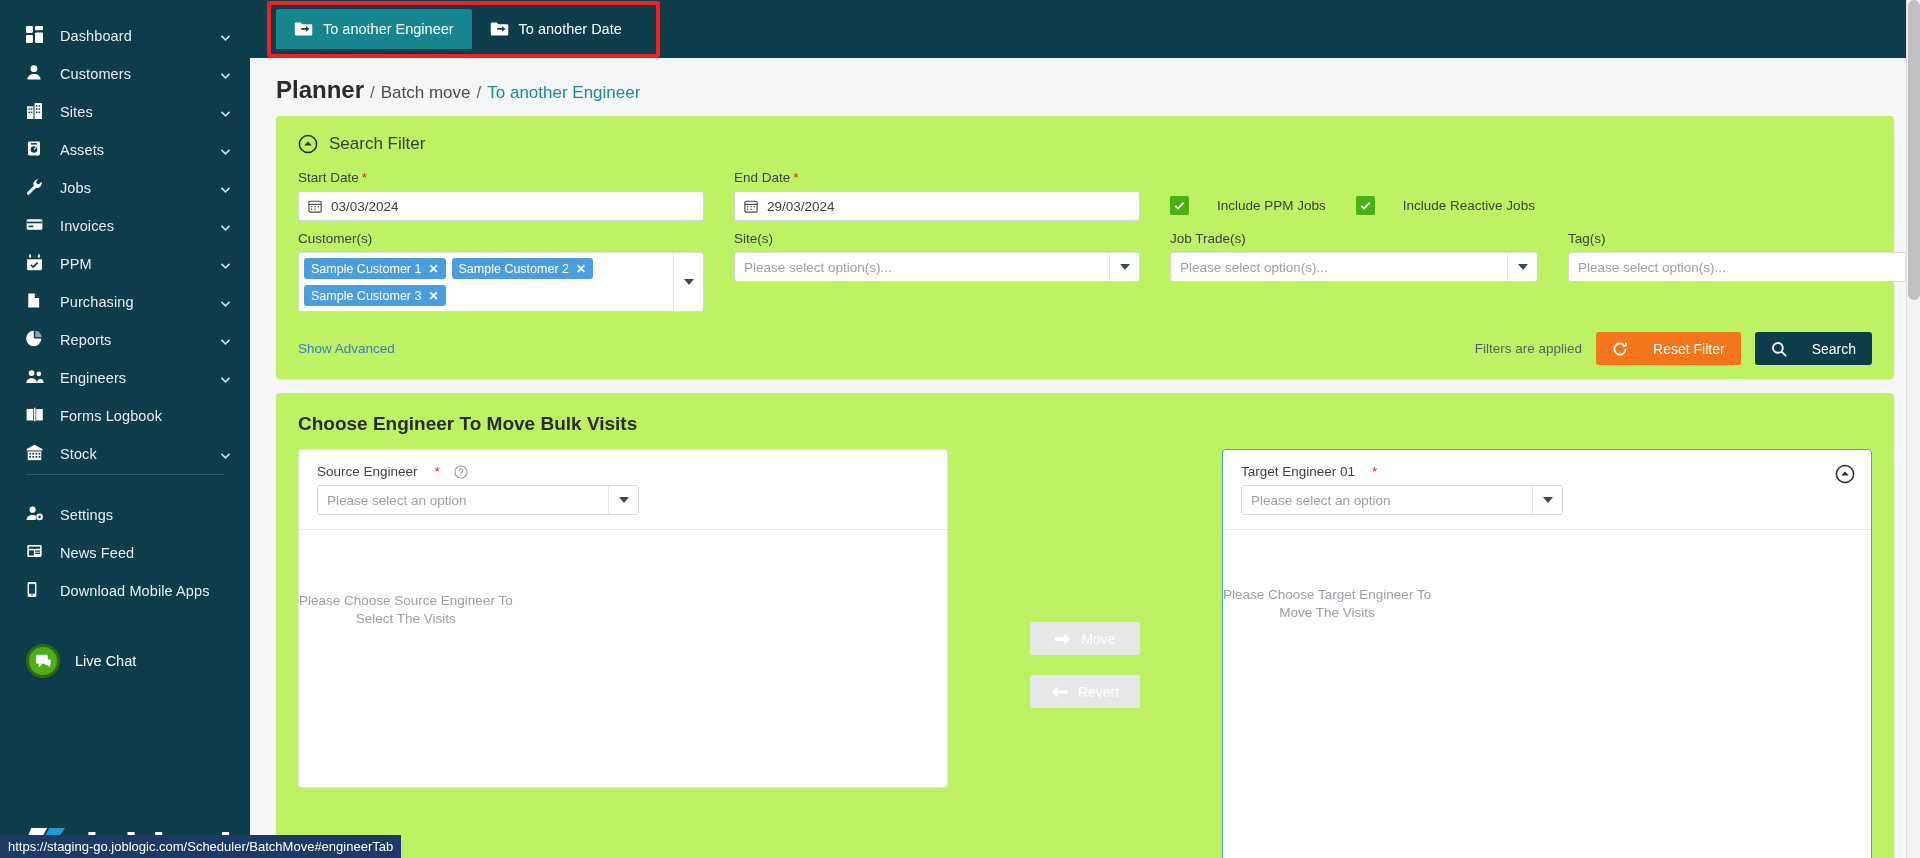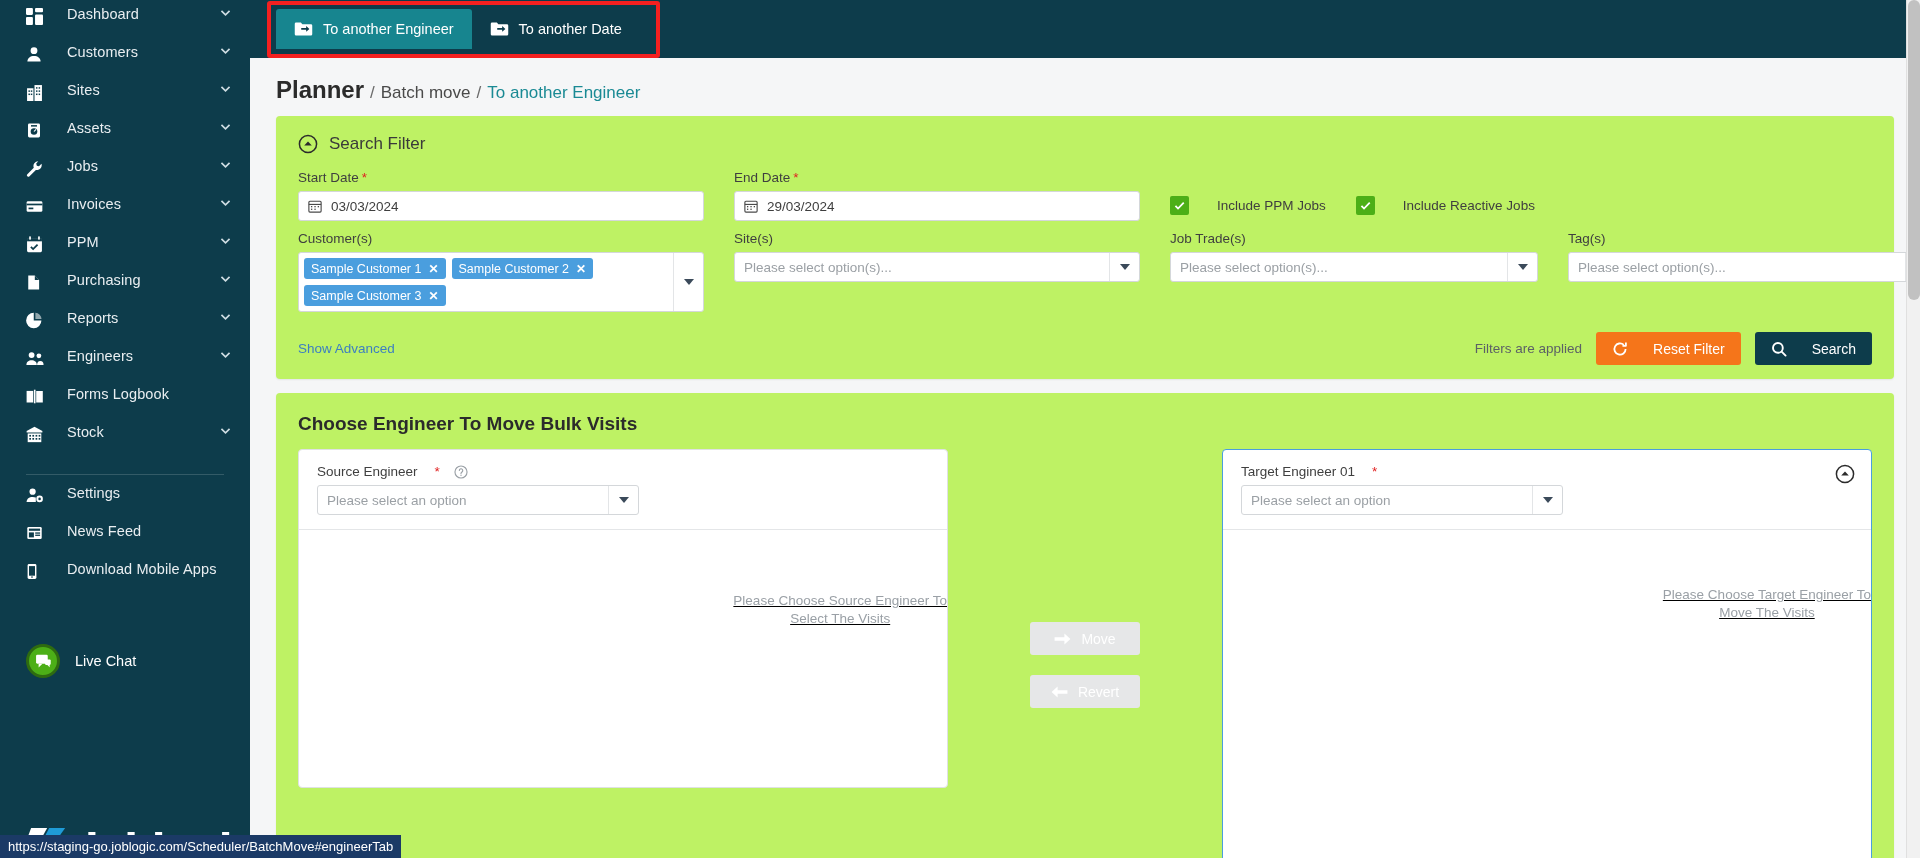--- a/index.html
+++ b/index.html
@@ -10,22 +10,22 @@
   }
   .app { position: relative; width: 1920px; height: 858px; display: flex; }
 
   
   .sidebar {
     width: 250px; flex: 0 0 250px; background: #0d3c4b; height: 858px;
     position: relative; overflow: hidden; color: #dfe8ec;
   }
   .nav-list { padding-top: 6px; }
   .nav-item {
-    display: flex; align-items: flex-start; height: 38px;
-    padding: 0 18px 0 26px; cursor: pointer; position: relative; gap: 7px;
+    display: flex; align-items: flex-end; height: 38px;
+    padding: 0 18px 0 26px; cursor: pointer; position: relative;
   }
   .nav-ico {
     width: 22px; height: 20px; flex: 0 0 22px;
     display: flex; align-items: center; justify-content: flex-start;
     color: #ffffff;
   }
   .nav-ico svg { display: block; }
   .nav-label {
     font-size: 14.5px; color: #e9eef1; margin-left: 12px;
     white-space: nowrap; letter-spacing: .1px;
@@ -172,23 +172,22 @@
     border: 1px solid #dfe1e3; border-radius: 4px; background: #fff;
     width: 650px; flex: 0 0 650px;
   }
   .panel.target { border: 1px solid #4a9ede; width: 650px; flex: 0 0 650px; }
   .panel-head { padding: 14px 18px 14px 18px; position: relative; }
   .panel-label { font-size: 13.5px; color: #3f3f3f; margin-bottom: 6px; display: flex; align-items: center; gap: 14px; }
   .help-ico { display: flex; color: #9aa0a6; }
   .panel-select { width: 322px; }
   .panel-body {
     border-top: 1px solid #e4e6e8; height: 258px;
-    display: flex; align-items: flex-start; justify-content: flex-end;
+    display: flex; align-items: flex-start; justify-content: flex-start;
     padding-top: 62px;
-    text-decoration: underline;
   }
   .panel.target .panel-body { height: 245px; padding-top: 56px; }
   .empty-msg { font-size: 13.5px; color: #9aa0a6; text-align: center; line-height: 1.32; }
   .panel-collapse { position: absolute; right: 16px; top: 14px; cursor: pointer; }
 
   .mid-col {
     flex: 1; display: flex; flex-direction: column; align-items: center;
     padding-top: 173px; gap: 20px;
   }
   .btn-disabled {

